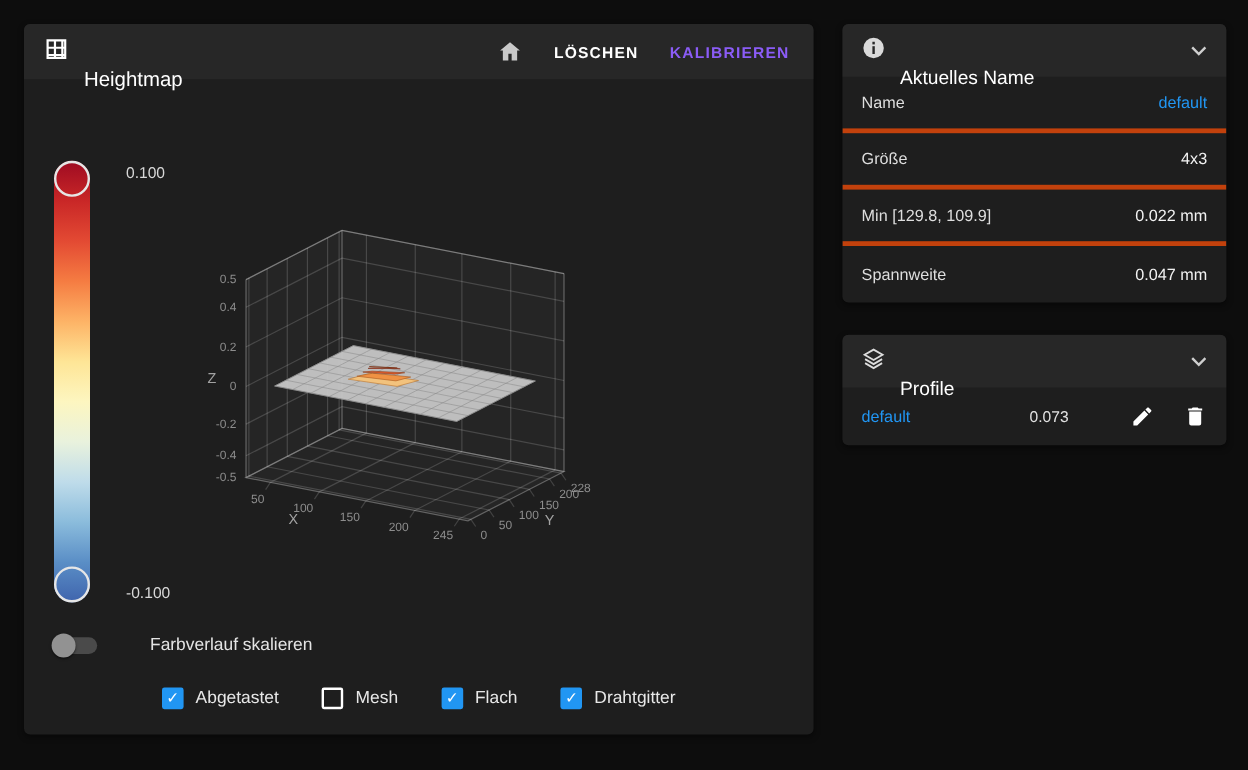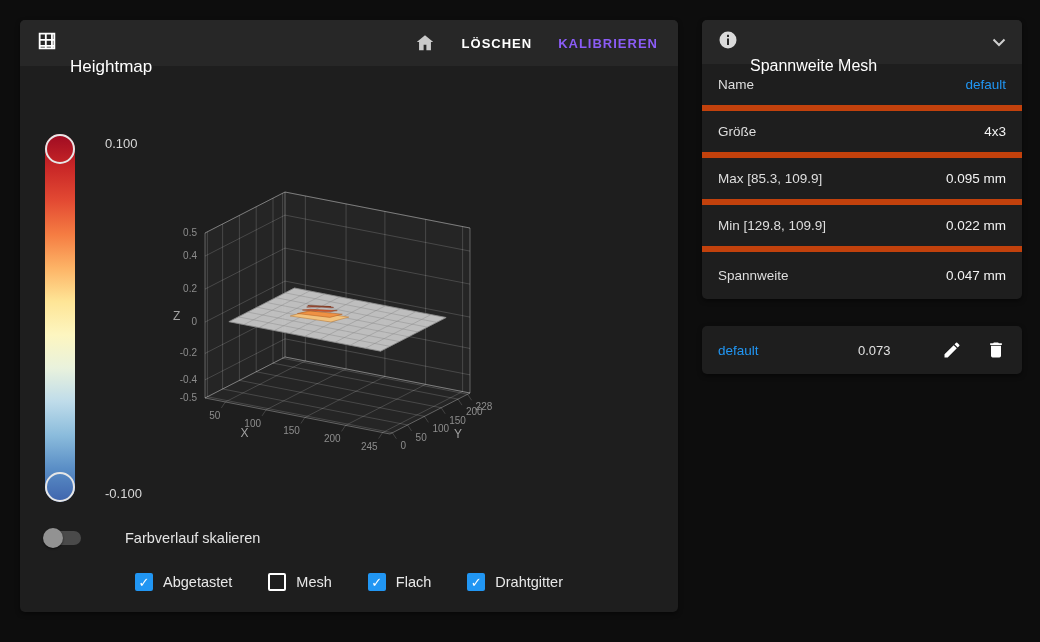--- a/index.html
+++ b/index.html
@@ -58,21 +58,21 @@
   .chk.checked .box { background:var(--accent); border-color:var(--accent); color:#fff; }
 
   
   .right-col { position:absolute; left:702px; top:20px; width:320px; }
   .rcard { position:relative; background:#1e1e1e; border-radius:5px; overflow:hidden;
            box-shadow:0 2px 5px rgba(0,0,0,.45); }
   .rcard .card-header { height:44px; }
   .rcard .card-title { font-size:16px; }
   .chevron { margin-left:auto; display:flex; align-items:center; cursor:pointer; }
   .meta-row { height:47px; display:flex; align-items:center; justify-content:space-between;
-              padding:0 16px; border-bottom:6px solid #c2410c; font-size:13.5px; }
+              padding:0 16px; border-bottom:4px solid #c2410c; font-size:13.5px; }
   .meta-row:last-child { border-bottom:none; }
   .meta-label { color:#dedede; } .meta-value { color:#f2f2f2; }
   .meta-value.accent, .profile-name { color:var(--accent); }
   .profile-card { margin-top:27px; }
   .profile-row { height:48px; display:flex; align-items:center; padding:0 16px; }
   .profile-name { width:140px; font-size:13.5px; }
   .profile-range { font-size:13px; color:#e2e2e2; }
   .profile-actions { margin-left:auto; display:flex; gap:24px; }
   .profile-actions .icon-btn { padding:0; }
 </style>
@@ -247,50 +247,61 @@
 
     <div class="rcard">
       <div class="card-header">
         <span>
           <svg width="20" height="20" viewBox="0 0 20 20">
               <circle cx="10" cy="10" r="8.5" fill="#dadada"></circle>
               <rect x="9" y="8.5" width="2" height="6.5" fill="#272727"></rect>
               <rect x="9" y="4.8" width="2" height="2.2" fill="#272727"></rect>
             </svg>
         </span>
-        <span class="card-title">Spannweite Mesh</span>
+        <span class="card-title">Aktuelles Name</span>
         <span class="chevron">
           <svg width="14" height="9">
               <path d="M1.5 1.5 L7 7 L12.5 1.5" stroke="#cfcfcf" stroke-width="2" fill="none"></path>
             </svg>
         </span>
       </div>
       <div class="meta-row">
         <span class="meta-label">Name</span>
         <span class="meta-value accent">default</span>
       </div>
       <div class="meta-row">
         <span class="meta-label">Größe</span>
         <span class="meta-value">4x3</span>
       </div>
       <div class="meta-row">
-        <span class="meta-label">Max [85.3, 109.9]</span>
-        <span class="meta-value">0.095 mm</span>
-      </div>
-      <div class="meta-row">
         <span class="meta-label">Min [129.8, 109.9]</span>
         <span class="meta-value">0.022 mm</span>
       </div>
       <div class="meta-row">
         <span class="meta-label">Spannweite</span>
         <span class="meta-value">0.047 mm</span>
       </div>
     </div>
 
     <div class="rcard profile-card">
+      <div class="card-header">
+        <span>
+          <svg width="20" height="20" viewBox="0 0 24 24">
+              <path d="M12 2.8 3 8l9 5.2L21 8l-9-5.2z" fill="none" stroke="#dcdcdc" stroke-width="1.8"></path>
+              <path d="M3.5 12.3l8.5 5 8.5-5" fill="none" stroke="#dcdcdc" stroke-width="1.8"></path>
+              <path d="M3.5 16.3l8.5 5 8.5-5" fill="none" stroke="#dcdcdc" stroke-width="1.8"></path>
+            </svg>
+        </span>
+        <span class="card-title">Profile</span>
+        <span class="chevron">
+          <svg width="14" height="9">
+              <path d="M1.5 1.5 L7 7 L12.5 1.5" stroke="#cfcfcf" stroke-width="2" fill="none"></path>
+            </svg>
+        </span>
+      </div>
       <div class="profile-row">
         <span class="profile-name">default</span>
         <span class="profile-range">0.073</span>
         <span class="profile-actions">
           <button class="icon-btn">
             <svg viewBox="0 0 24 24" width="20" height="20">
                 <path d="M3 17.2V21h3.8L17.8 10 14 6.2 3 17.2zM20.7 7.1a1 1 0 0 0 0-1.4l-2.4-2.4a1 1 0 0 0-1.4 0L15 5.2 18.8 9l1.9-1.9z" fill="#fff"></path>
               </svg>
           </button>
           <button class="icon-btn">

